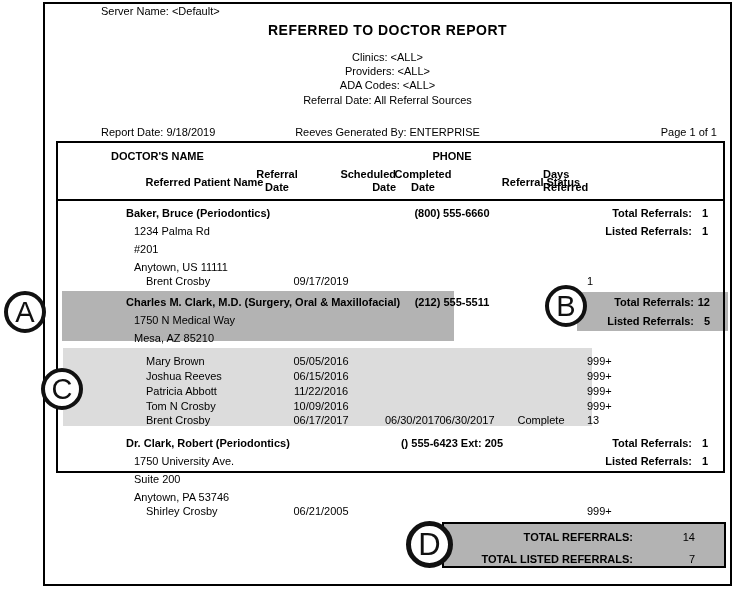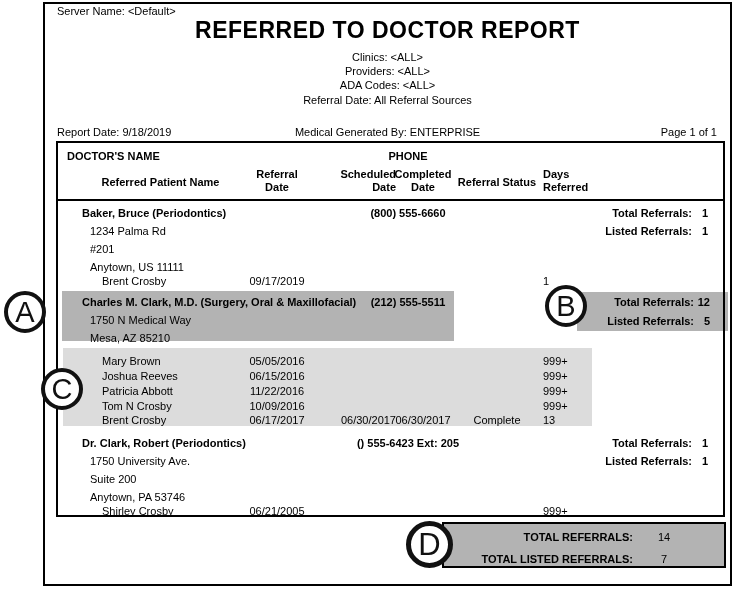--- a/index.html
+++ b/index.html
@@ -2,25 +2,25 @@
 <html><head>
 <meta charset="utf-8">
 <style>
   html,body{margin:0;padding:0;background:#fff;}
   .canvas{
     position:relative;width:735px;height:589px;background:#fff;overflow:hidden;
     font-family:"Liberation Sans",sans-serif;font-size:11px;color:#000;
     --hl-dark:#b3b3b3;--hl-light:#dcdcdc;
   }
   .b{font-weight:bold;}
-  .txt{position:absolute;line-height:12px;white-space:nowrap;}
+  .txt{position:absolute;line-height:12px;white-space:nowrap;margin-left:44px;}
   .ctrline{position:absolute;left:43px;width:689px;text-align:center;line-height:12px;white-space:nowrap;}
   .page-border{position:absolute;left:43px;top:2px;width:689px;height:584px;border:2px solid #000;box-sizing:border-box;}
-  .title{top:20px;font-size:23px;letter-spacing:.5px;line-height:20px;text-align:center;}
-  .table-box{position:absolute;left:56px;top:141px;width:669px;height:376px;border:2px solid #000;box-sizing:border-box;}
+  .title{top:20px;font-size:14px;letter-spacing:.5px;line-height:20px;text-align:center;}
+  .table-box{position:absolute;left:56px;top:141px;width:669px;height:332px;border:2px solid #000;box-sizing:border-box;}
   .hdr-divider{position:absolute;left:0;top:56px;width:100%;border-top:2px solid #000;}
   
   .hl{position:absolute;background:var(--hl-dark);}
   .hl-light{position:absolute;background:var(--hl-light);}
   .hl-a{left:62px;top:291px;width:392px;height:50px;}
   .hl-b{left:577px;top:292px;width:151px;height:39px;}
   .hl-c{left:63px;top:348px;width:529px;height:78px;}
   .d-box{position:absolute;left:442px;top:522px;width:284px;height:46px;background:var(--hl-dark);border:2px solid #000;box-sizing:border-box;}
   
   .col-doc{left:24px;}
@@ -30,21 +30,21 @@
   .col-ref{left:179px;width:80px;text-align:center;}
   .col-sch{left:258px;width:80px;text-align:right;}
   .col-com{left:325px;width:80px;text-align:center;}
   .col-sta{left:399px;width:80px;text-align:center;}
   .col-day{left:485px;width:60px;text-align:left;}
   .tot{position:absolute;right:15px;display:flex;line-height:12px;font-weight:bold;white-space:nowrap;}
   .tot .val{display:inline-block;width:16px;text-align:right;}
   .btot{position:absolute;right:18px;display:flex;line-height:12px;font-weight:bold;white-space:nowrap;}
   .btot .val{display:inline-block;width:16px;text-align:right;}
   .dtot{position:absolute;left:0;right:29px;display:flex;justify-content:flex-end;line-height:13px;white-space:nowrap;}
-  .dtot .val{display:inline-block;width:62px;text-align:center;font-weight:normal;}
+  .dtot .val{display:inline-block;width:62px;text-align:right;font-weight:normal;}
   .hdr2{position:absolute;line-height:13px;font-weight:bold;}
   
   .circle{position:absolute;border:4px solid #111;border-radius:50%;background:#fff;box-sizing:border-box;
           display:flex;align-items:center;justify-content:center;font-size:29px;line-height:1;color:#111;}
   .circle-a{left:4px;top:291px;width:42px;height:42px;}
   .circle-b{left:545px;top:285px;width:42px;height:42px;}
   .circle-c{left:41px;top:368px;width:42px;height:42px;}
   .circle-d{left:406px;top:521px;width:47px;height:47px;border-width:5px;font-size:31px;}
 </style>
 </head>
@@ -68,21 +68,21 @@
   <div class="page-border"></div>
 
   <div class="txt" style="left:57px;top:5px">Server Name: &lt;Default&gt;</div>
   <div class="ctrline b title">REFERRED TO DOCTOR REPORT</div>
   <div class="ctrline" style="top:51px">Clinics: &lt;ALL&gt;</div>
   <div class="ctrline" style="top:65px">Providers: &lt;ALL&gt;</div>
   <div class="ctrline" style="top:79px">ADA Codes: &lt;ALL&gt;</div>
   <div class="ctrline" style="top:94px">Referral Date: All Referral Sources</div>
 
   <div class="txt" style="left:57px;top:126px">Report Date: 9/18/2019</div>
-  <div class="ctrline" style="top:126px">Medical Generated By: ENTERPRISE</div>
+  <div class="ctrline" style="top:126px">Reeves Generated By: ENTERPRISE</div>
   <div class="txt" style="right:18px;top:126px">Page 1 of 1</div>
 
   <div class="table-box">
 
     <div class="txt b" style="left:9px;top:7px">DOCTOR'S NAME</div>
     <div class="txt b col-phone" style="top:7px">PHONE</div>
     <div class="txt b" style="left:20px;top:33px;width:165px;text-align:center">Referred Patient Name</div>
     <div class="hdr2 col-ref" style="top:25px">
       <div>Referral</div>
         <div>Date</div>

